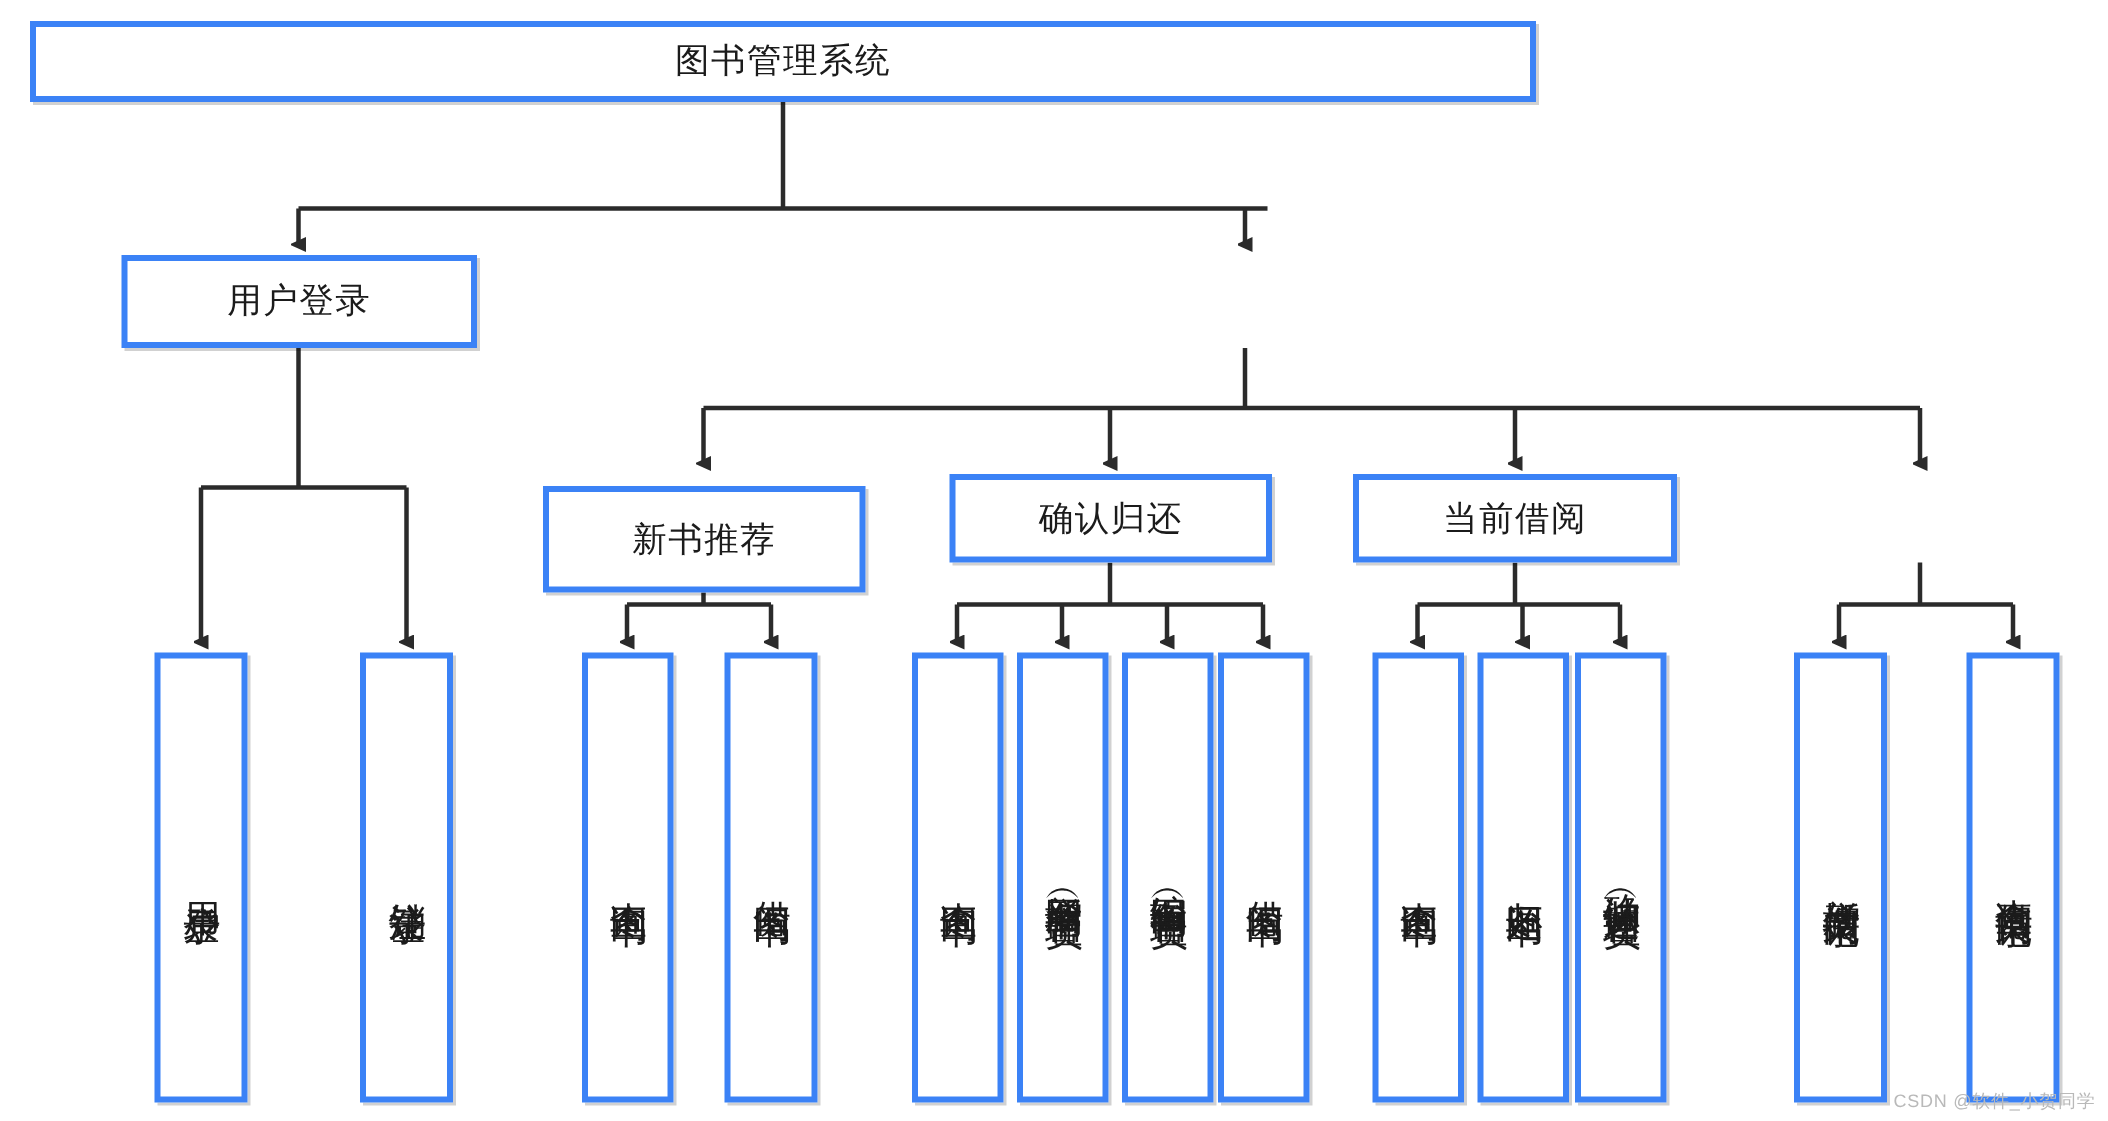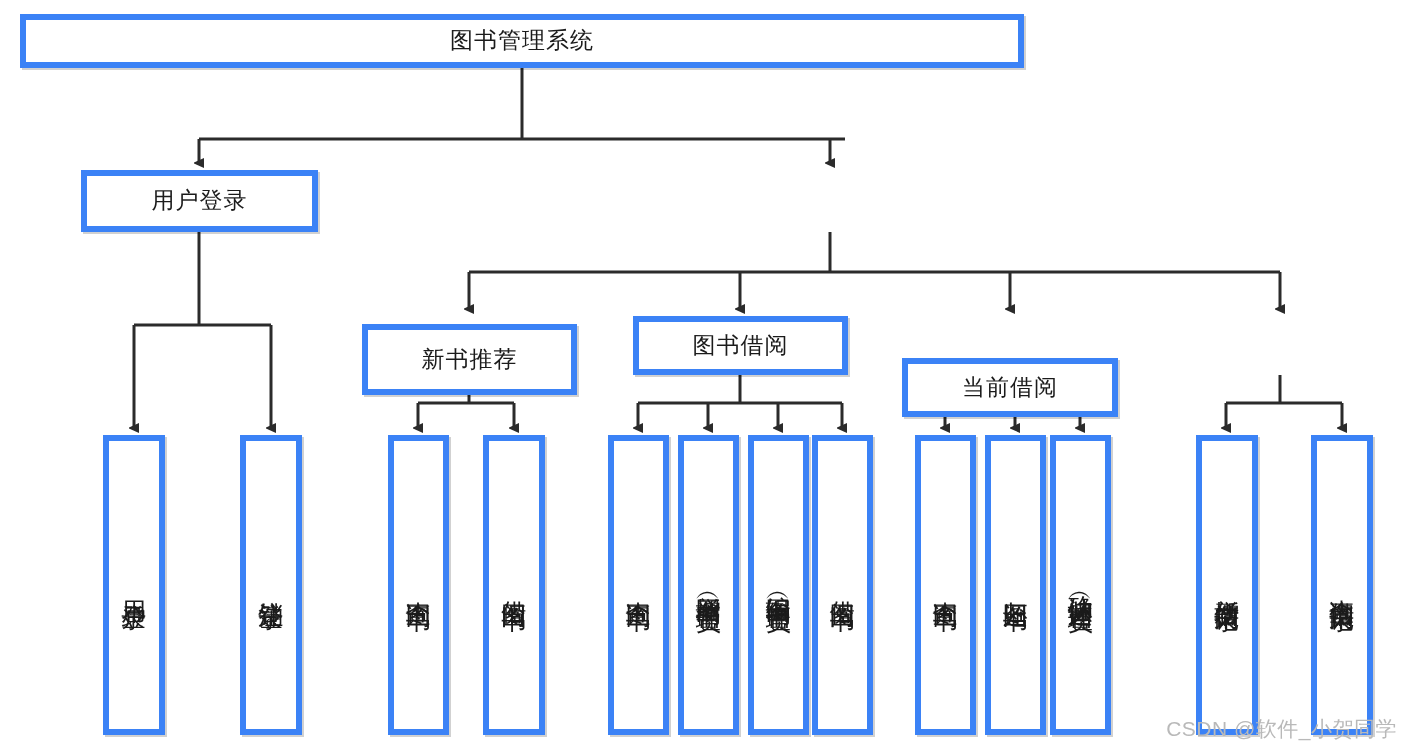--- a/index.html
+++ b/index.html
@@ -23,21 +23,21 @@
     position: absolute;
     left: 0;
     top: 0;
     width: 1405px;
     height: 747px;
   }
   .node-box {
     position: absolute;
     box-sizing: border-box;
     background: #ffffff;
-    border: 6px solid #3b82f6;
+    border: 4px solid #3b82f6;
     box-shadow: 2px 2px 0 rgba(0,0,0,0.18);
     display: flex;
     align-items: center;
     justify-content: center;
     overflow: hidden;
   }
   .node-label {
     color: #1b1b1b;
     text-align: center;
     line-height: 1.18;
@@ -51,21 +51,21 @@
     writing-mode: vertical-rl;
     text-orientation: upright;
     font-size: 25px;
     letter-spacing: 2px;
     line-height: 1.05;
   }
   .watermark {
     position: absolute;
     right: 8px;
     bottom: 4px;
-    font-size: 21px;
+    font-size: 12px;
     color: #b9b9b9;
     letter-spacing: 0.5px;
     white-space: nowrap;
     pointer-events: none;
   }
 </style>
 </head>
 <body>
 
 <div id="diagram-root">
@@ -125,23 +125,23 @@
   </div>
 
   <div class="node-box" style="left:81px; top:170px; width:237px; height:62px;">
     <span class="node-label horizontal">用户登录</span>
   </div>
 
   <div class="node-box" style="left:362px; top:324px; width:215px; height:71px;">
     <span class="node-label horizontal">新书推荐</span>
   </div>
   <div class="node-box" style="left:633px; top:316px; width:215px; height:59px;">
-    <span class="node-label horizontal">图书借阅</span>
+    <span class="node-label horizontal">确认归还</span>
   </div>
-  <div class="node-box" style="left:902px; top:316px; width:216px; height:59px;margin-top:42px;">
+  <div class="node-box" style="left:902px; top:316px; width:216px; height:59px;">
     <span class="node-label horizontal">当前借阅</span>
   </div>
 
   <div class="node-box" style="left:103px; top:435px; width:62px; height:300px;">
     <span class="node-label vertical">用户登录</span>
   </div>
   <div class="node-box" style="left:240px; top:435px; width:62px; height:300px;">
     <span class="node-label vertical">注销登录</span>
   </div>
 

